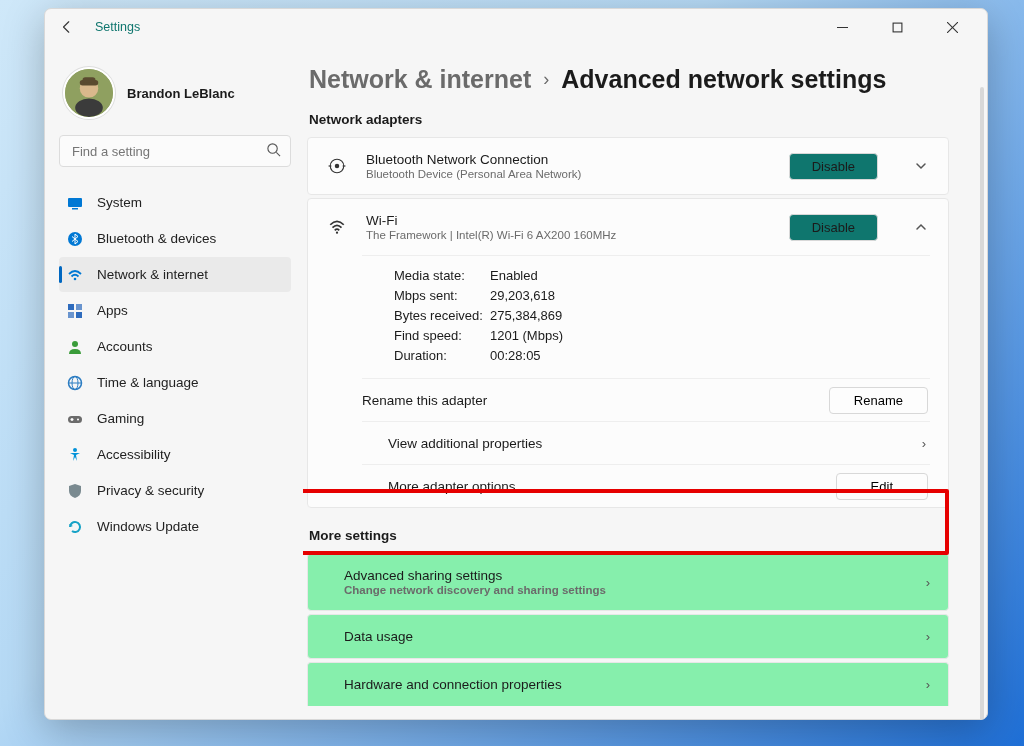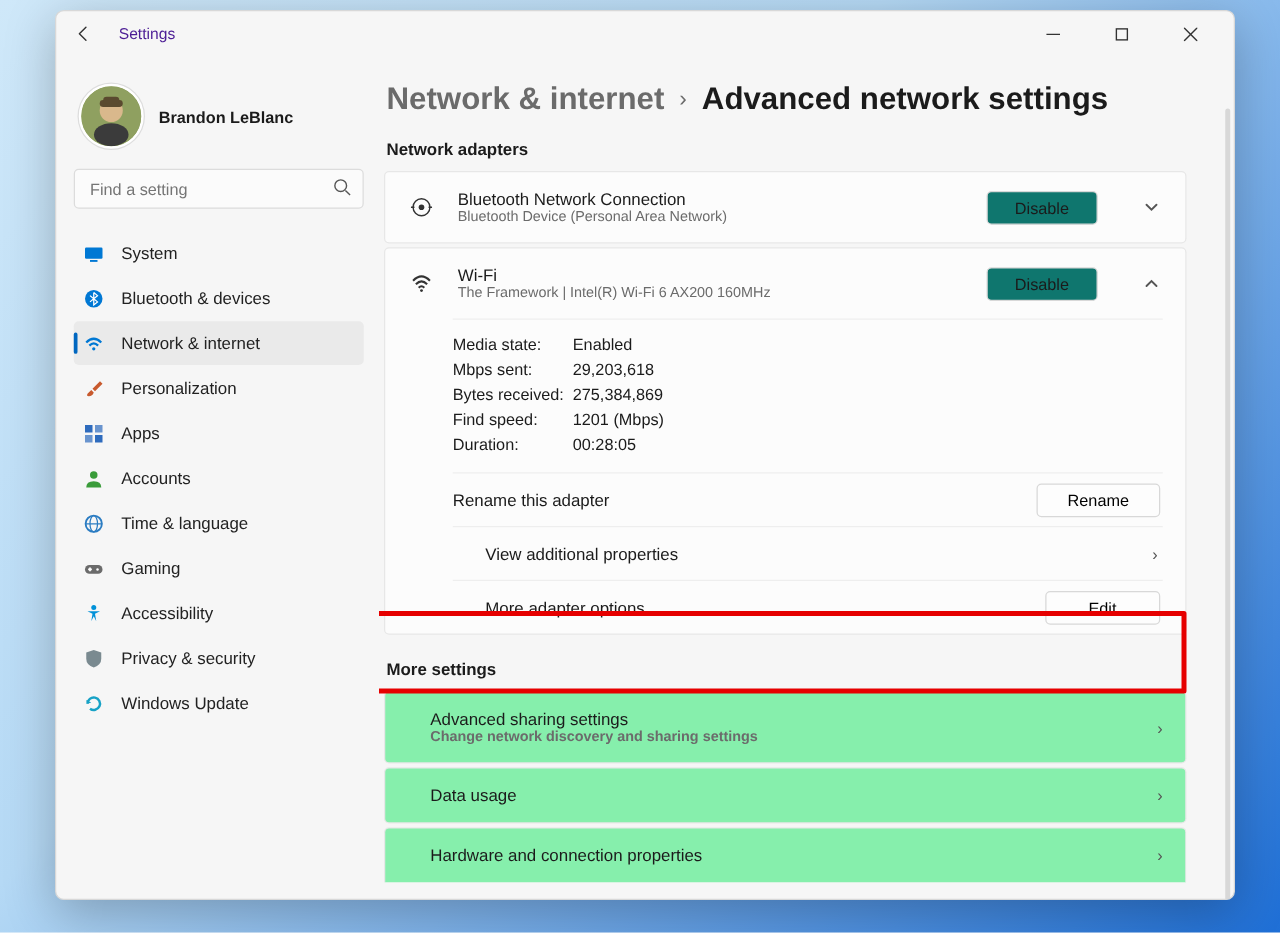--- a/index.html
+++ b/index.html
@@ -20,21 +20,21 @@
   box-shadow: 0 10px 40px rgba(0,0,0,0.25);
   overflow: hidden;
 }
 .titlebar {
   height: 36px;
   display: flex;
   align-items: center;
   padding: 0 10px;
 }
 .back-btn { width: 24px; height:24px; border:none; background:none; cursor:pointer; display:flex;align-items:center;justify-content:center;color:#333;}
-.app-title { margin-left: 16px; font-size: 12.5px; color:#4c1d95;}
+.app-title { margin-left: 16px; font-size: 12.5px; color:#0f766e;}
 .capbtns { margin-left:auto; display:flex; gap:25px; align-items:center; padding-right:10px;}
 .capbtn { width:30px; height:30px; border:none; background:none; display:flex;align-items:center;justify-content:center;cursor:pointer;color:#333;}
 .content { display:flex; height: calc(100% - 36px); }
 .sidebar { width: 258px; padding: 14px 12px 0 14px; }
 .user-block { display:flex; align-items:center; gap:12px; padding: 8px 4px 16px 4px; }
 .avatar { width:52px; height:52px; border-radius:50%; background:#8fa060; display:flex;align-items:center;justify-content:center; overflow:hidden; border:2px solid #fff; box-shadow:0 0 0 1px #ddd;}
 .avatar svg { width:100%; height:100%; }
 .username { font-size: 13px; font-weight:700; color:#1b1b1b;}
 .search-wrap { position:relative; margin-bottom: 18px; }
 .search-input { width:100%; height:32px; padding:0 34px 0 12px; border:1px solid #dcdcdc; border-radius:4px; background:#fbfbfb; font-size:13px; color:#555; outline:none;}
@@ -55,21 +55,21 @@
 .card { background:#fcfcfc; border:1px solid #e7e7e7; border-radius:4px; }
 .adapter-header { display:flex; align-items:center; padding: 14px 18px; gap:18px;}
 .adapter-icon { width:22px; display:flex; justify-content:center; color:#333; font-size:16px;}
 .adapter-text { flex:1;}
 .adapter-name { font-size:13.5px; color:#1b1b1b;}
 .adapter-sub { font-size:11.5px; color:#6b6b6b; margin-top:1px;}
 .pill-btn { border:1px solid #d8d8d8; background:#0f766e; border-radius:4px; padding: 5px 22px; font-size:13px; color:#1b1b1b; cursor:pointer;}
 .chev { width:18px; color:#555; margin-left:16px; display:flex; align-items:center; justify-content:center; font-size:13px;}
 .wifi-details { padding: 0 18px 0 54px;}
 .detail-table { font-size: 13px; color:#1b1b1b; padding: 10px 0 12px 0; border-top:1px solid #eee;}
-.detail-row { display:flex; height:20px; line-height:20px;}
+.detail-row { display:flex; height:20px; line-height:20px;margin-left:32px;}
 .detail-key { width:96px; }
 .detail-val { color:#1b1b1b;}
 .wifi-row { display:flex; align-items:center; height:43px; border-top:1px solid #eee; font-size:13.5px; color:#1b1b1b;}
 .wifi-row .row-label { flex:1; padding-left: 0; }
 .wifi-row.indent { padding-left: 26px; }
 .wifi-action-btn { border:1px solid #d8d8d8; background:#fdfdfd; border-radius:4px; padding: 5px 24px; font-size:13px; cursor:pointer; margin-right: 2px;}
 .wifi-row .chev-right { margin-left:auto; margin-right:4px; color:#555; font-size:13px;}
 .highlight-box {
   position:absolute;
   border: 4px solid #e60000;
@@ -161,29 +161,20 @@
             <span class="nav-icon" style="color:#0078d4">
               <svg width="16" height="16" viewBox="0 0 16 16">
                 <path d="M2 7 Q8 1 14 7" stroke="currentColor" stroke-width="1.8" fill="none"></path>
                 <path d="M4.5 9.5 Q8 6 11.5 9.5" stroke="currentColor" stroke-width="1.8" fill="none"></path>
                 <circle cx="8" cy="12" r="1.3" fill="currentColor"></circle>
               </svg>
             </span>
             <span>Network &amp; internet</span>
           </li>
         <li class="nav-item">
-            <span class="nav-icon" style="color:#c85a2e">
-              <svg width="16" height="16" viewBox="0 0 16 16">
-                <path d="M13 2 L7 8 L9 10 L15 4 Z" fill="currentColor"></path>
-                <path d="M6 9 L3 12 Q2 14 4 14 Q7 14 8 11 Z" fill="currentColor"></path>
-              </svg>
-            </span>
-            <span>Personalization</span>
-          </li>
-        <li class="nav-item">
             <span class="nav-icon" style="color:#2e6bbd">
               <svg width="16" height="16" viewBox="0 0 16 16">
                 <rect x="1" y="1" width="6" height="6" fill="currentColor"></rect>
                 <rect x="9" y="1" width="6" height="6" fill="currentColor" opacity="0.7"></rect>
                 <rect x="1" y="9" width="6" height="6" fill="currentColor" opacity="0.7"></rect>
                 <rect x="9" y="9" width="6" height="6" fill="currentColor"></rect>
               </svg>
             </span>
             <span>Apps</span>
           </li>

